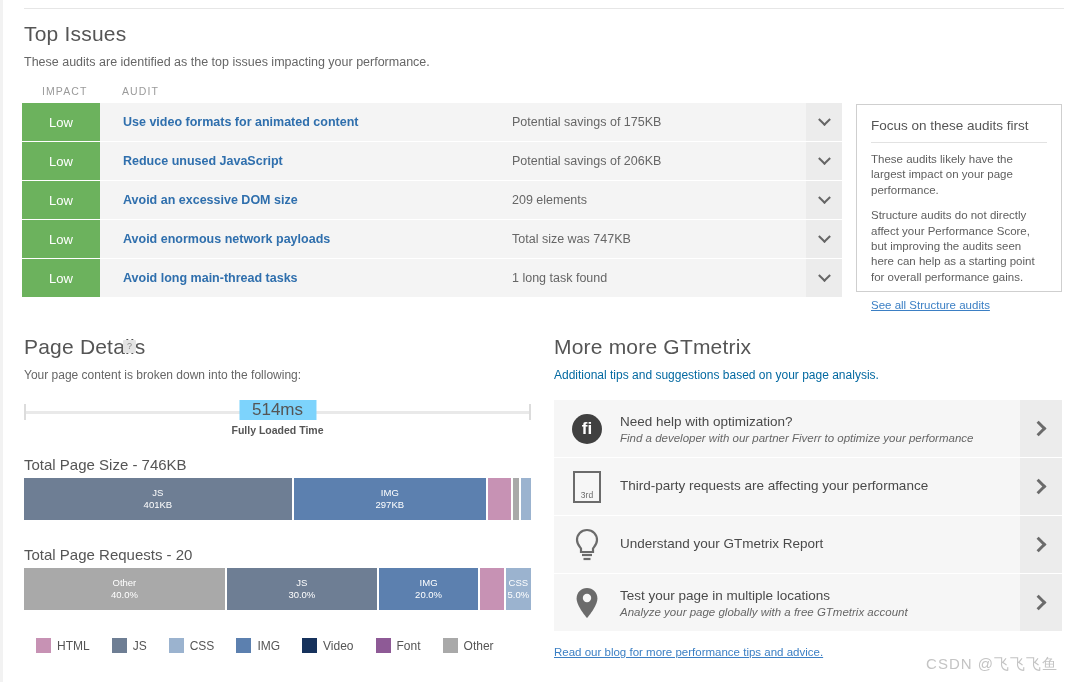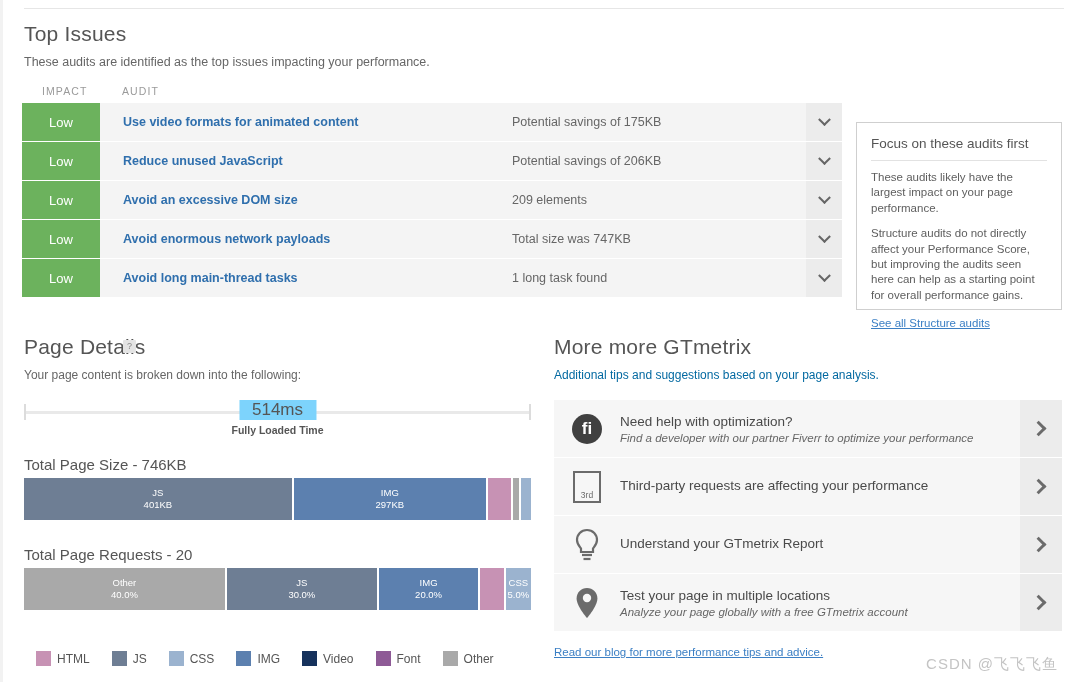--- a/index.html
+++ b/index.html
@@ -62,21 +62,21 @@
     display: flex; align-items: center; justify-content: center;
   }
   .chev {
     width: 9px; height: 9px; border-right: 2px solid #666; border-bottom: 2px solid #666;
     transform: rotate(45deg) translate(-2px,-2px);
   }
 
   
   #focus-panel {
     position: absolute; left: 856px; top: 104px; width: 206px; height: 188px;
-    border: 1px solid #cfcfcf; background: #fff; padding: 13px 14px; margin-top: 18px;
+    border: 1px solid #cfcfcf; background: #fff; padding: 13px 14px;
   }
   #focus-title {
     font-size: 13.5px; color: #555; padding-bottom: 9px;
     border-bottom: 1px solid #e2e2e2; margin-bottom: 9px;
   }
   .focus-p { font-size: 11.5px; line-height: 1.34; color: #5e5e5e; margin-bottom: 10px; }
   #focus-link {
     font-size: 11.5px; color: #3b7fc4; text-decoration: underline; display: inline-block;
   }
 
@@ -123,21 +123,21 @@
   .seg {
     display: flex; flex-direction: column; align-items: center; justify-content: center;
     color: #fff; font-size: 9.5px; line-height: 1.25; overflow: hidden;
     border-right: 2px solid #fff; text-align: center;
   }
   .seg:last-child { border-right: none; }
 
   
   #legend {
     position: absolute; left: 36px; top: 638px; width: 500px;
-    display: flex; align-items: center; gap: 22px; margin-top: 13px;
+    display: flex; align-items: center; gap: 22px;
   }
   .leg-item { display: flex; align-items: center; gap: 6px; }
   .leg-sw { width: 15px; height: 15px; }
   .leg-txt { font-size: 12px; color: #555; }
 
   
   #more-title { position: absolute; left: 554px; top: 335px; }
   #more-sub {
     position: absolute; left: 554px; top: 368px; font-size: 12px; color: #0369a1;
   }

